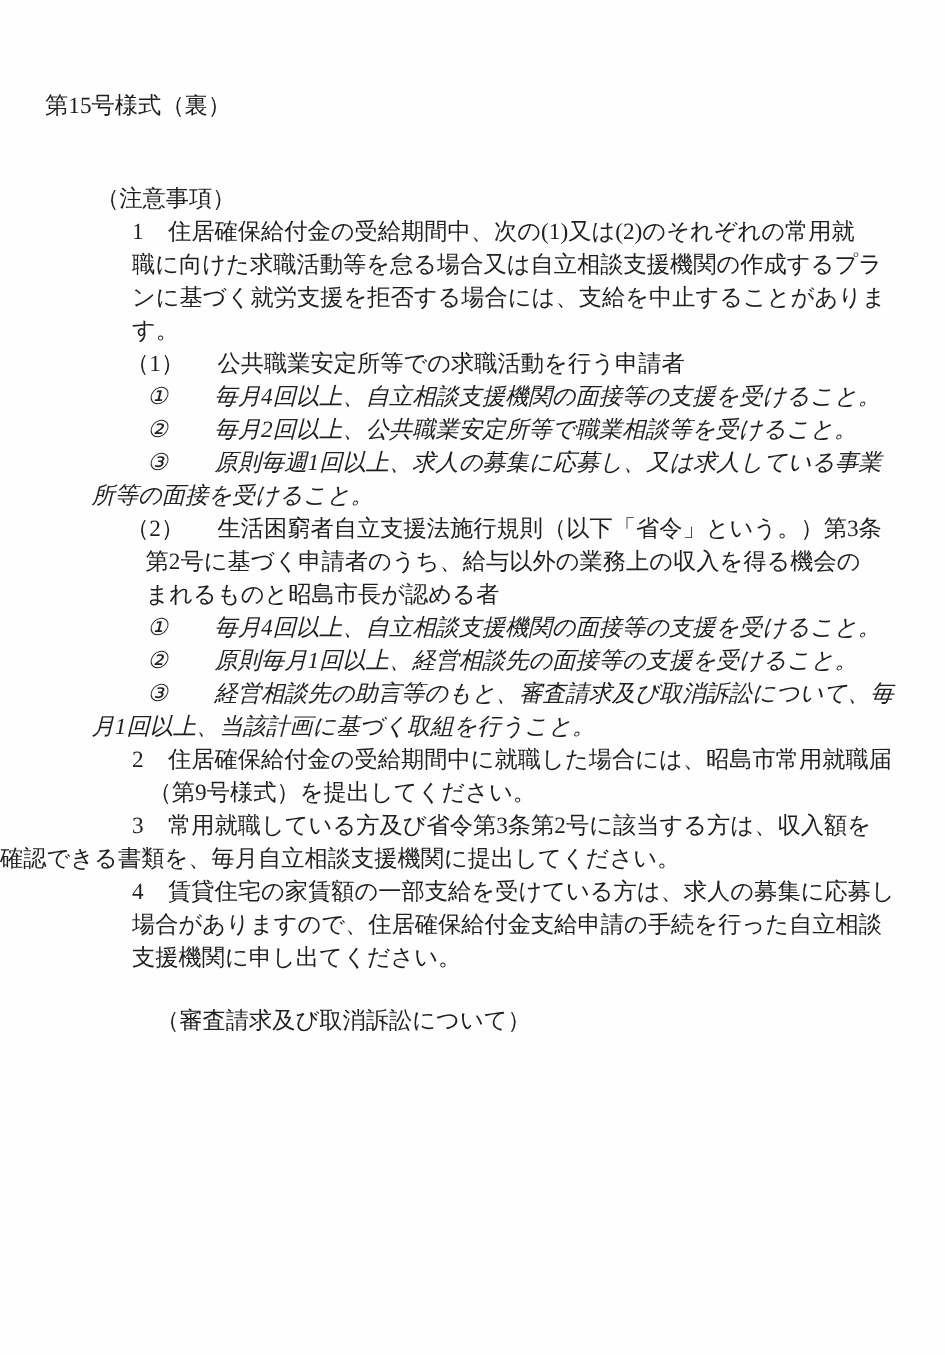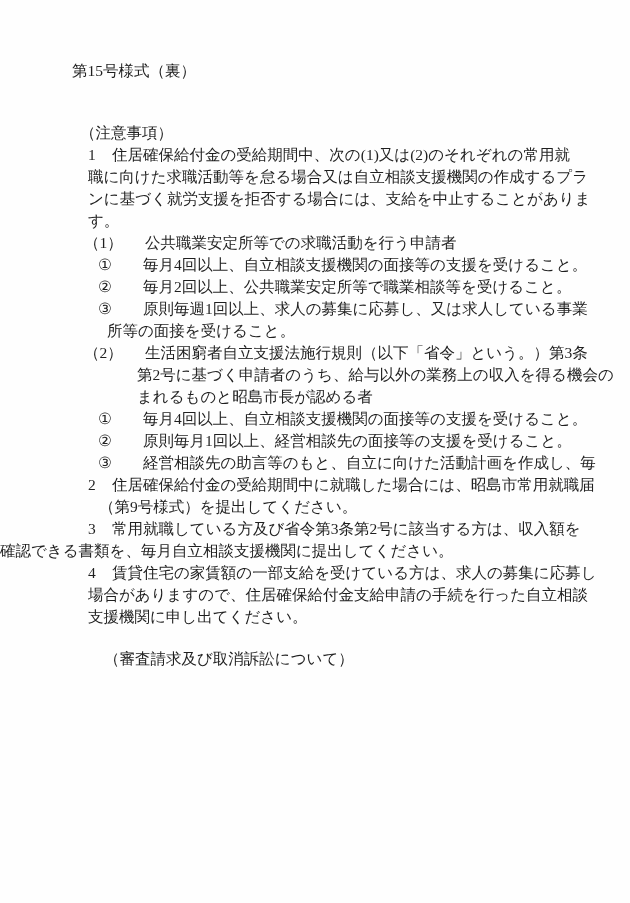--- a/index.html
+++ b/index.html
@@ -18,37 +18,37 @@
     font-size: 15.5px;
     box-sizing: border-box;
     padding-top: 60px;
     overflow: hidden;
   }
   .line {
     line-height: 22px;
     white-space: nowrap;
   }
   .doc-title {
-    padding-left: 72px;
+    padding-left: 30px;
   }
   .heading-notes {
-    padding-left: 80px;
+    padding-left: 64px;
     margin-top: 40px;
   }
   .heading-appeal {
     padding-left: 104px;
     margin-top: 20px;
   }
   
   .s-item       { padding-left: 88px; }
   .s-item-cont  { padding-left: 88px; }
   .s-sub        { padding-left: 84px; }
-  .s-sub-cont   { padding-left: 97px; margin-left: 40px; }
-  .s-circ       { padding-left: 98px; }
-  .s-circ-cont  { padding-left: 107px; }
+  .s-sub-cont   { padding-left: 97px; }
+  .s-circ       { padding-left: 98px; font-style: italic; }
+  .s-circ-cont  { padding-left: 61px; font-style: italic; }
   .s-paren-cont { padding-left: 99px; }
   .s-deep-cont  { }
   .marker { display: inline-block; }
   .s-item .marker { width: 24px; }
   .s-sub  .marker { width: 61px; }
   .s-circ .marker { width: 45px; }
 </style>
 </head>
 <body>
 
@@ -65,21 +65,22 @@
       <div class="line s-sub"><span class="marker">（1）</span><span>公共職業安定所等での求職活動を行う申請者</span></div>
       <div class="line s-circ"><span class="marker">①</span><span>毎月4回以上、自立相談支援機関の面接等の支援を受けること。</span></div>
       <div class="line s-circ"><span class="marker">②</span><span>毎月2回以上、公共職業安定所等で職業相談等を受けること。</span></div>
       <div class="line s-circ"><span class="marker">③</span><span>原則毎週1回以上、求人の募集に応募し、又は求人している事業</span></div>
       <div class="line s-circ-cont"><span>所等の面接を受けること。</span></div>
       <div class="line s-sub"><span class="marker">（2）</span><span>生活困窮者自立支援法施行規則（以下「省令」という。）第3条</span></div>
       <div class="line s-sub-cont"><span>第2号に基づく申請者のうち、給与以外の業務上の収入を得る機会の</span></div>
       <div class="line s-sub-cont"><span>まれるものと昭島市長が認める者</span></div>
       <div class="line s-circ"><span class="marker">①</span><span>毎月4回以上、自立相談支援機関の面接等の支援を受けること。</span></div>
       <div class="line s-circ"><span class="marker">②</span><span>原則毎月1回以上、経営相談先の面接等の支援を受けること。</span></div>
-      <div class="line s-circ"><span class="marker">③</span><span>経営相談先の助言等のもと、自立に向けた活動計画を作成し、毎</span></div>
+      <div class="line s-circ"><span class="marker">③</span><span>経営相談先の助言等のもと、審査請求及び取消訴訟について、毎</span></div>
+      <div class="line s-circ-cont"><span>月1回以上、当該計画に基づく取組を行うこと。</span></div>
       <div class="line s-item"><span class="marker">2</span><span>住居確保給付金の受給期間中に就職した場合には、昭島市常用就職届</span></div>
       <div class="line s-paren-cont"><span>（第9号様式）を提出してください。</span></div>
       <div class="line s-item"><span class="marker">3</span><span>常用就職している方及び省令第3条第2号に該当する方は、収入額を</span></div>
       <div class="line s-deep-cont"><span>確認できる書類を、毎月自立相談支援機関に提出してください。</span></div>
       <div class="line s-item"><span class="marker">4</span><span>賃貸住宅の家賃額の一部支給を受けている方は、求人の募集に応募し</span></div>
       <div class="line s-item-cont"><span>場合がありますので、住居確保給付金支給申請の手続を行った自立相談</span></div>
       <div class="line s-item-cont"><span>支援機関に申し出てください。</span></div>
     </div>
 
   <div class="line heading-appeal">（審査請求及び取消訴訟について）</div>

